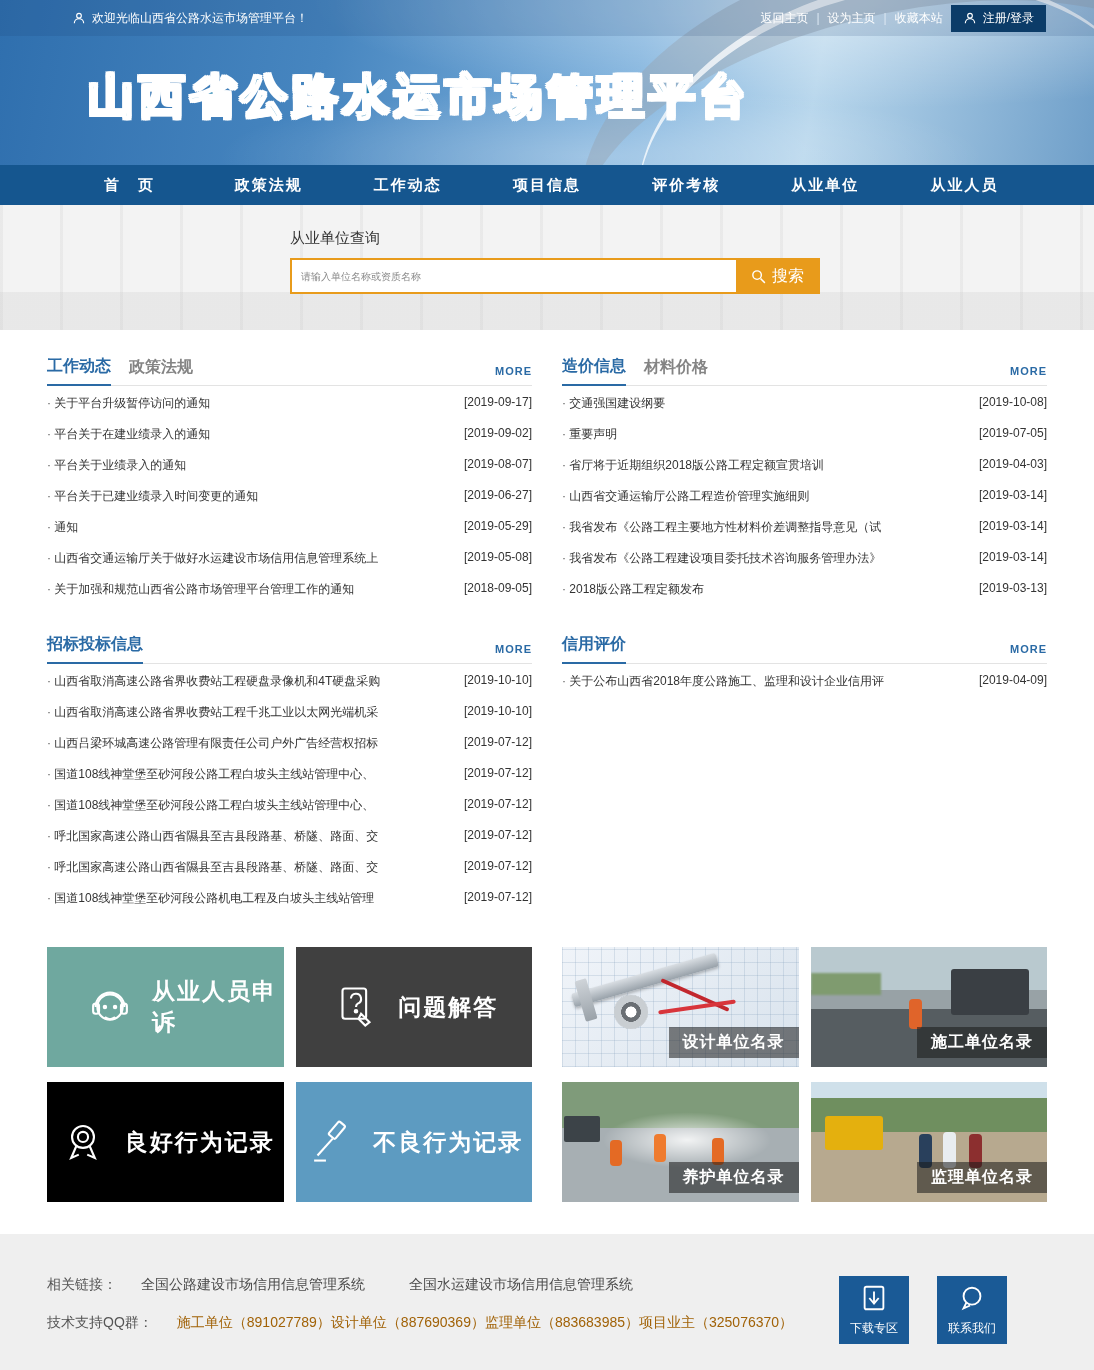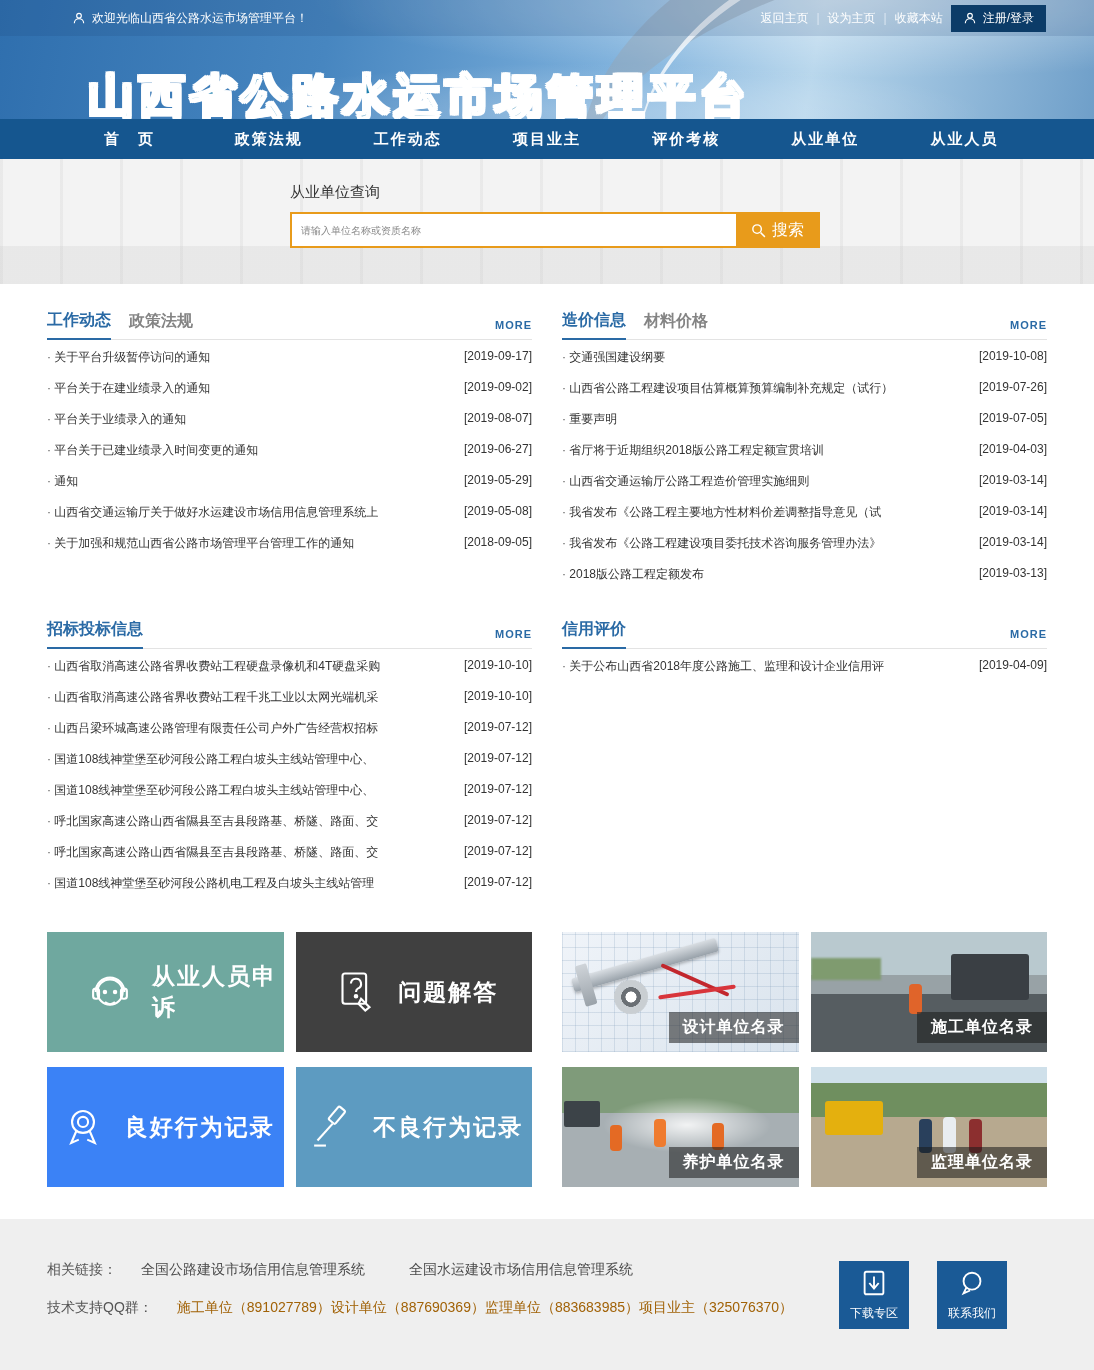--- a/index.html
+++ b/index.html
@@ -1,19 +1,19 @@
 <!DOCTYPE html>
 <html><head>
 <meta charset="utf-8">
 <style>
   * { margin:0; padding:0; box-sizing:border-box; }
   html,body { width:1094px; font-family:"Liberation Sans","DejaVu Sans",sans-serif; background:#fff; }
 
   
-  .header { position:relative; height:119px; overflow:hidden;
+  .header { position:relative; height:165px; overflow:hidden;
     background:
       radial-gradient(90% 120% at 78% 0%, rgba(255,255,255,.45), transparent 55%),
       radial-gradient(50% 60% at 55% 95%, rgba(255,255,255,.30), transparent 70%),
       linear-gradient(100deg,#2f6fae 0%,#4786c0 30%,#7fb2dd 58%,#b7d6ec 74%,#6f9fc9 100%);
   }
   .road-arc { position:absolute; right:-120px; bottom:-210px; width:640px; height:420px;
     border-radius:50%; border-top:60px solid rgba(150,165,178,.45); transform:rotate(-14deg); }
   .road-arc2 { position:absolute; right:-60px; bottom:-180px; width:520px; height:360px;
     border-radius:50%; border-top:8px solid rgba(255,255,255,.75); transform:rotate(-14deg); }
   .topbar { position:absolute; top:0; left:0; right:0; height:36px; display:flex;
@@ -69,21 +69,21 @@
   .news-date { margin-left:8px; color:#333; white-space:nowrap; }
 
   
   .lower-grid { display:grid; grid-template-columns:1fr 1fr; column-gap:30px; margin-top:26px; }
   .tiles, .photos { display:grid; grid-template-columns:1fr 1fr; column-gap:12px; row-gap:15px; }
   .tile { height:120px; display:flex; align-items:center; justify-content:center; gap:15px;
     color:#fff; font-size:23px; font-weight:bold; letter-spacing:2px; cursor:pointer; }
   .tile svg { flex:none; }
   .tile-appeal { background:#6fa89f;padding-left:36px; }
   .tile-qa { background:#404040; }
-  .tile-good { background:#3b82f6; }
+  .tile-good { background:#000000; }
   .tile-bad { background:#5d9bc1; }
 
   .photo { height:120px; position:relative; overflow:hidden; cursor:pointer; }
   .photo-label { position:absolute; right:0; bottom:9px; background:rgba(25,25,25,.55);
     color:#fff; font-size:16px; font-weight:bold; padding:5px 14px; letter-spacing:1px; }
   .deco { position:absolute; }
   .photo-design { background:
       repeating-linear-gradient(0deg, rgba(120,150,180,.22) 0 1px, transparent 1px 13px),
       repeating-linear-gradient(90deg, rgba(120,150,180,.22) 0 1px, transparent 1px 13px),
       linear-gradient(135deg,#f0f4f9,#d9e3ed); }
@@ -155,21 +155,21 @@
       </span>
     </div>
   </div>
   <div class="banner-title">山西省公路水运市场管理平台</div>
 </div>
 
 <div class="nav">
   <div class="nav-item">首　页</div>
   <div class="nav-item">政策法规</div>
   <div class="nav-item">工作动态</div>
-  <div class="nav-item">项目业主</div>
+  <div class="nav-item">项目信息</div>
   <div class="nav-item">评价考核</div>
   <div class="nav-item">从业单位</div>
   <div class="nav-item">从业人员</div>
 </div>
 
 <div class="search-band">
   <div class="search-wrap">
     <div class="search-label">从业单位查询</div>
     <div class="search-bar">
       <input class="search-input" type="text" placeholder="请输入单位名称或资质名称" style="">
@@ -240,24 +240,20 @@
           <span class="tab inactive">材料价格</span>
           <span class="more-link">MORE</span>
         </div>
         <div class="news-list">
 
             <div class="news-item">
               <span class="news-title">交通强国建设纲要</span>
               <span class="news-date">[2019-10-08]</span>
             </div>
 
-            <div class="news-item">
-              <span class="news-title">山西省公路工程建设项目估算概算预算编制补充规定（试行）</span>
-              <span class="news-date">[2019-07-26]</span>
-            </div>
 
             <div class="news-item">
               <span class="news-title">重要声明</span>
               <span class="news-date">[2019-07-05]</span>
             </div>
 
             <div class="news-item">
               <span class="news-title">省厅将于近期组织2018版公路工程定额宣贯培训</span>
               <span class="news-date">[2019-04-03]</span>
             </div>

